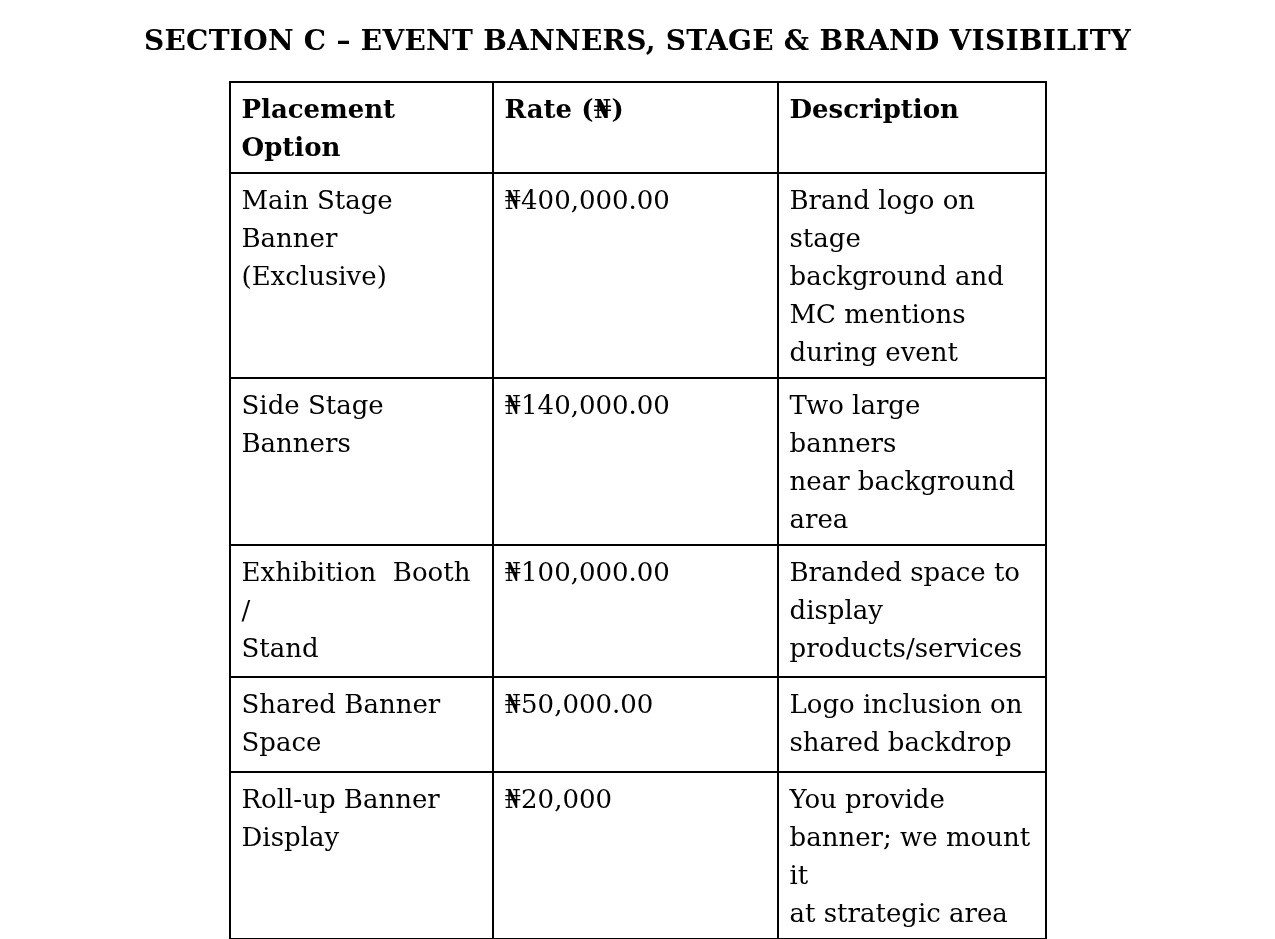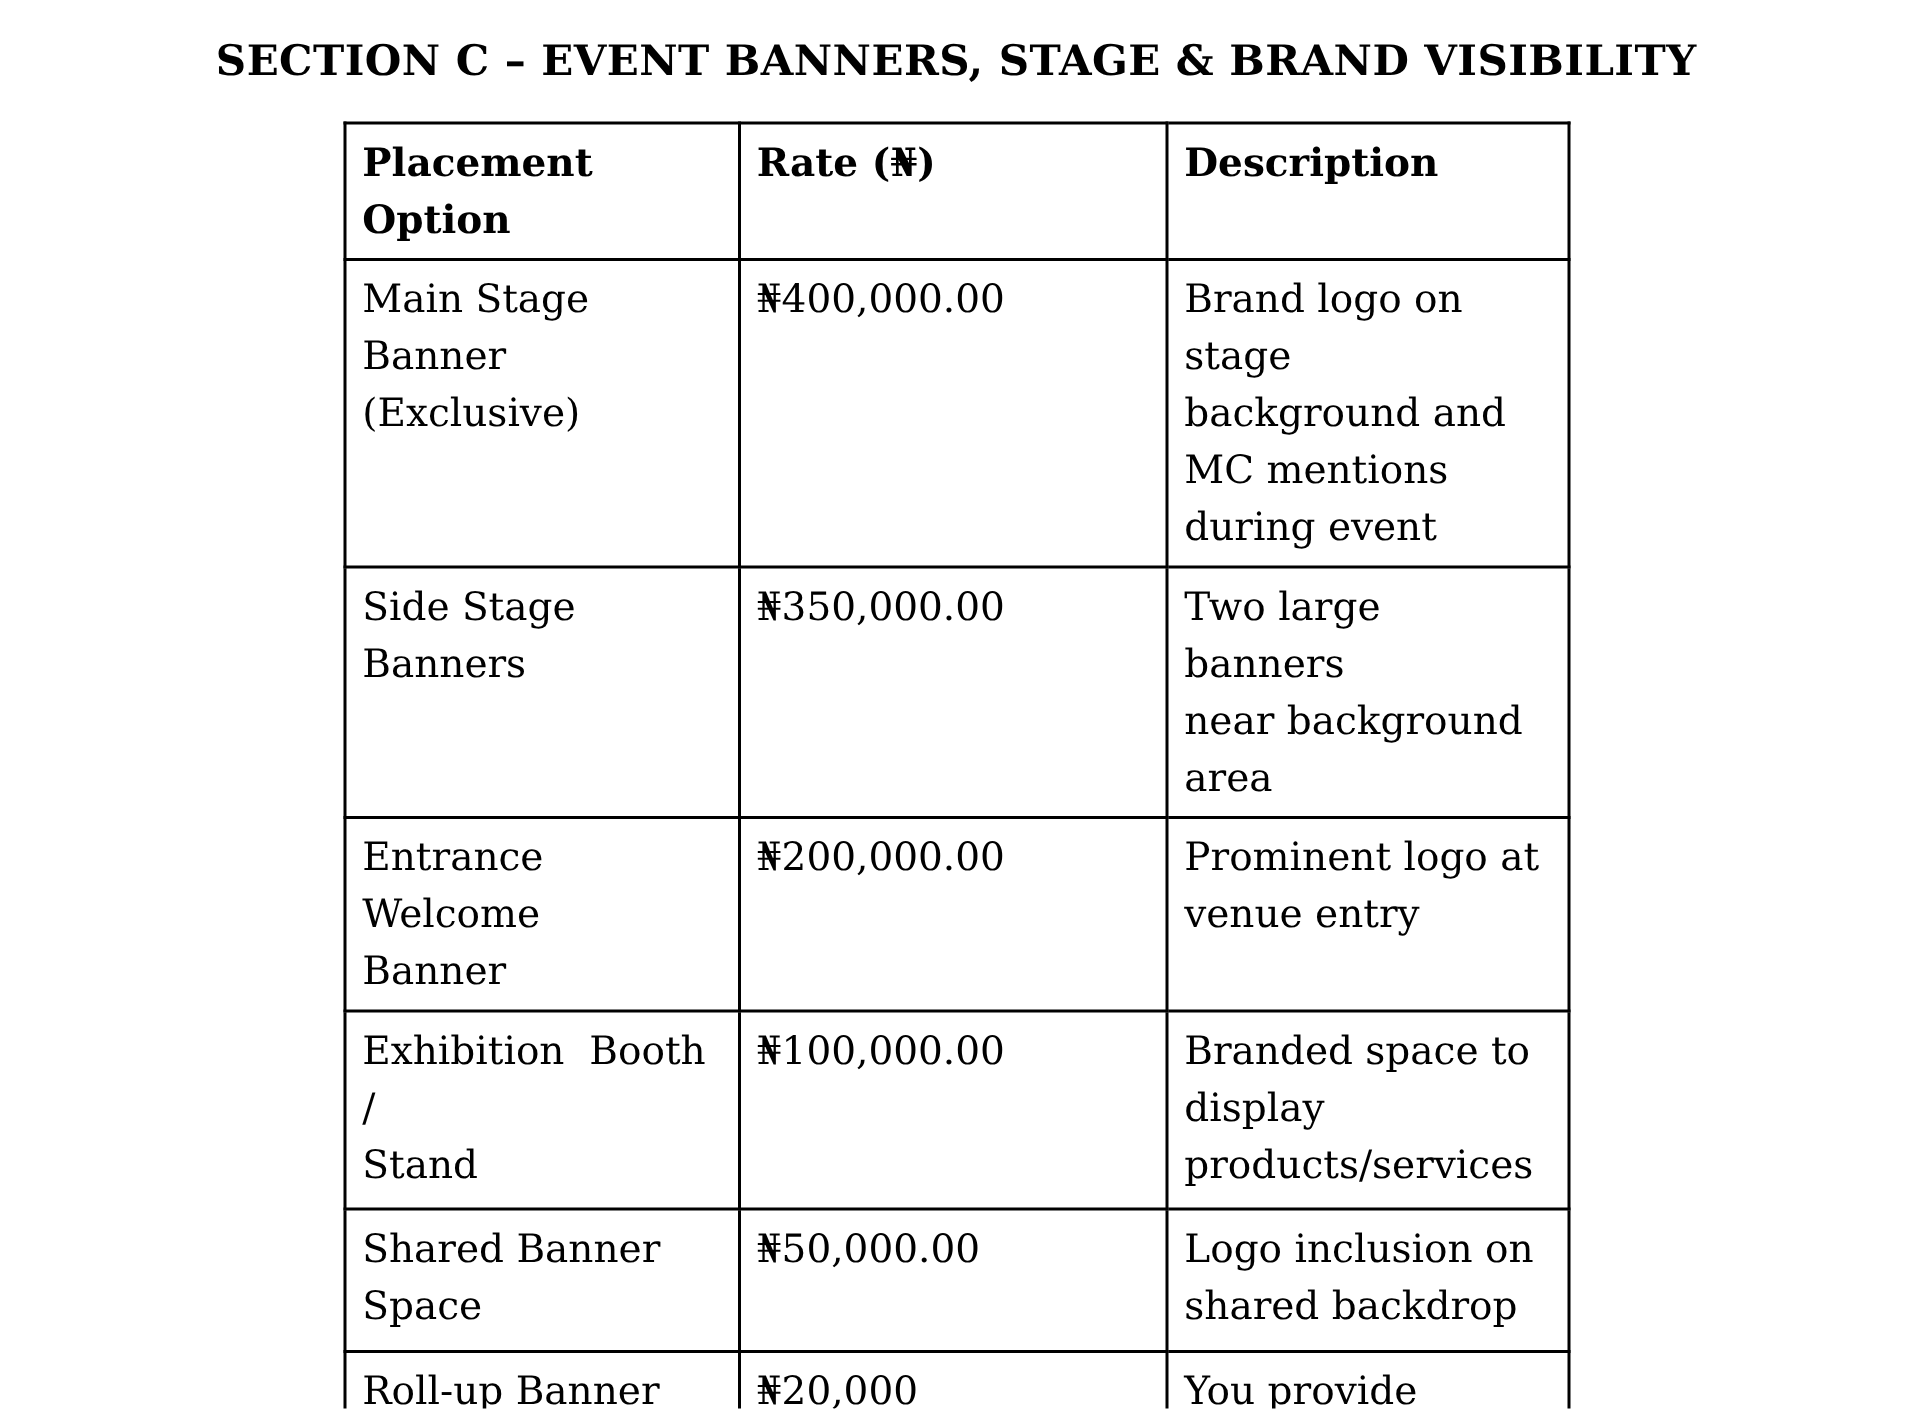--- a/index.html
+++ b/index.html
@@ -90,31 +90,24 @@
         <td>Main Stage Banner
 (Exclusive)</td>
         <td>₦400,000.00</td>
         <td>Brand logo on stage
 background and
 MC mentions
 during event</td>
       </tr>
       <tr class="row-1">
         <td>Side Stage Banners</td>
-        <td>₦350,000.00</td>
+        <td>₦140,000.00</td>
         <td>Two large banners
 near background
 area</td>
-      </tr>
-      <tr class="row-2">
-        <td>Entrance Welcome
-Banner</td>
-        <td>₦200,000.00</td>
-        <td>Prominent logo at
-venue entry</td>
       </tr>
       <tr class="row-3">
         <td>Exhibition  Booth  /
 Stand</td>
         <td>₦100,000.00</td>
         <td>Branded space to
 display
 products/services</td>
       </tr>
       <tr class="row-4">

